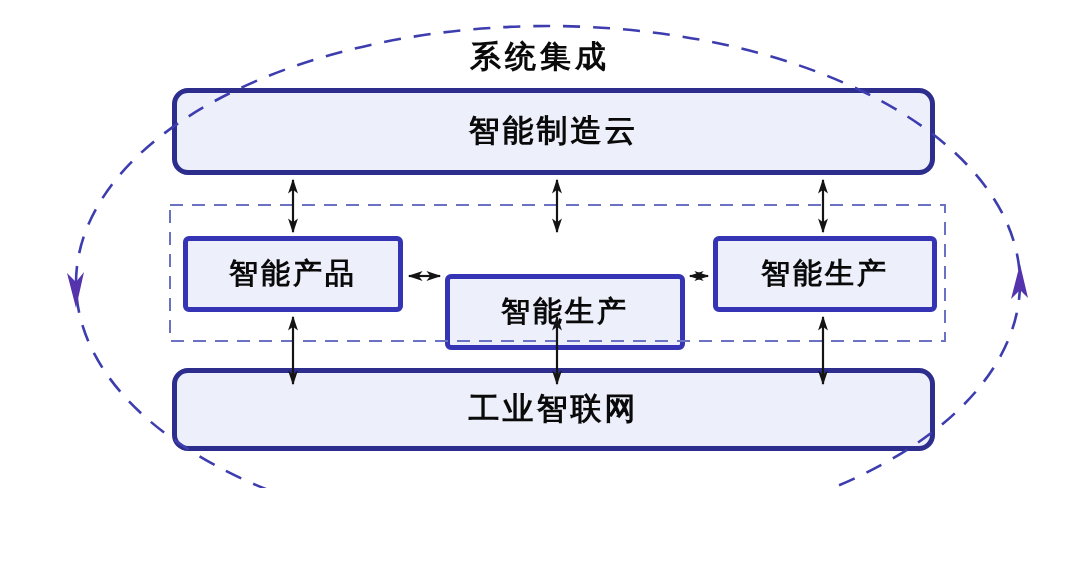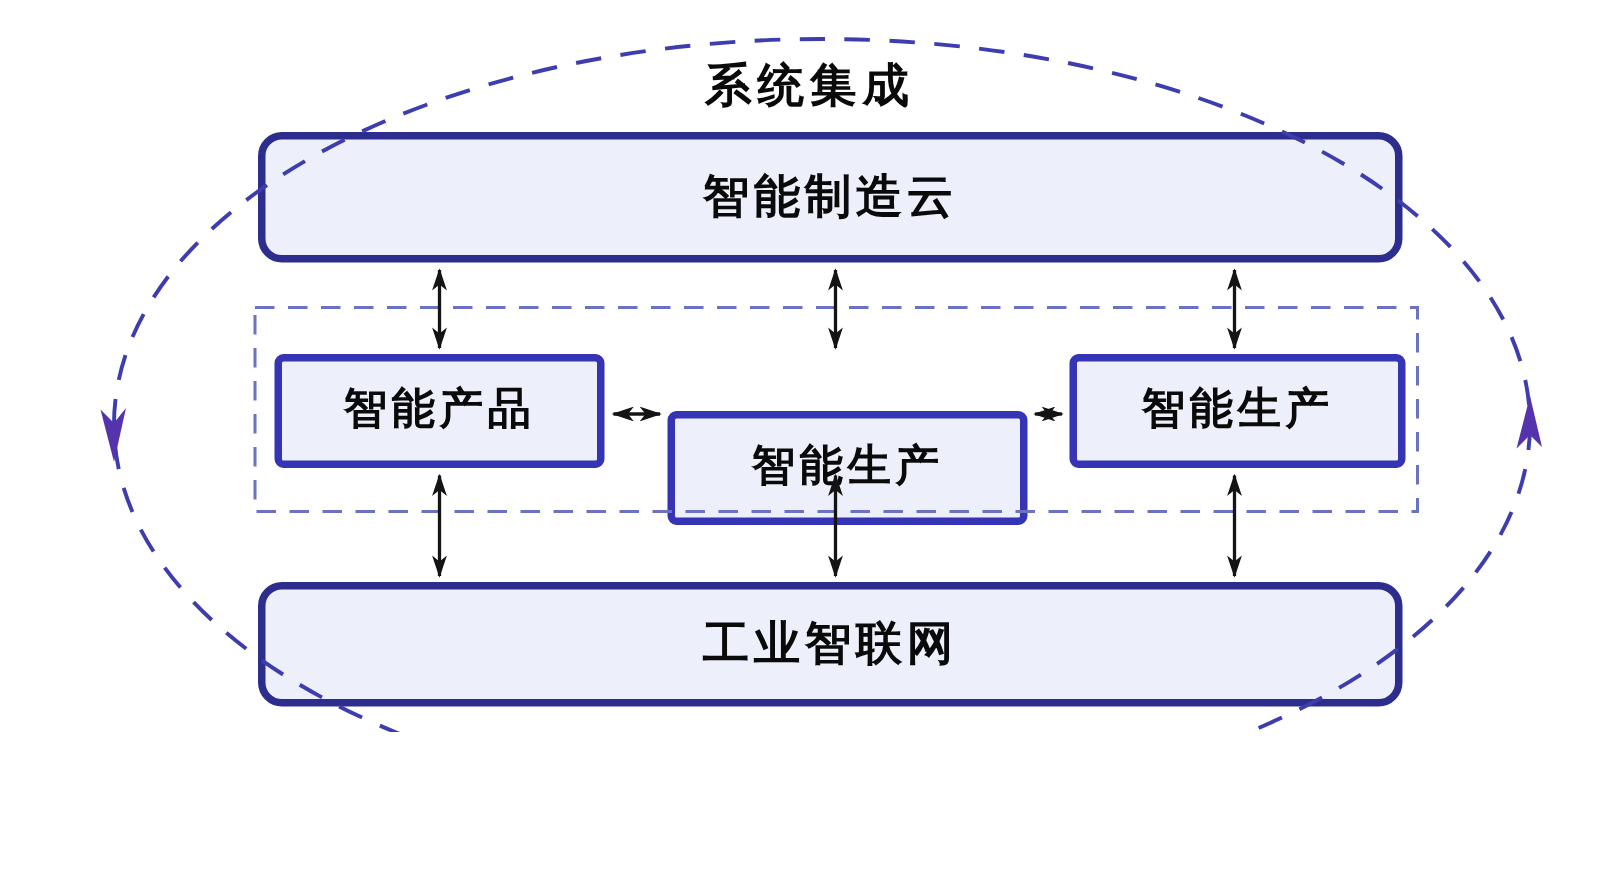--- a/index.html
+++ b/index.html
@@ -57,21 +57,21 @@
     text-align: center;
     font-size: 31px;
     font-weight: 600;
     letter-spacing: 4px;
   }
   
   .box-cloud     { left: 172px; top:  88px; width: 763px; height: 87px; }
   .box-products  { left: 183px; top: 236px; width: 220px; height: 76px; }
   .box-production{ left: 445px; top: 236px; width: 240px; height: 76px; margin-top: 38px; }
   .box-services  { left: 713px; top: 236px; width: 224px; height: 76px; }
-  .box-network   { left: 172px; top: 388px; width: 763px; height: 83px; }
+  .box-network   { left: 172px; top: 368px; width: 763px; height: 83px; }
 
   .ellipse-path   { fill: none; stroke: var(--ellipse, #3d3daf); stroke-width: 2.6; stroke-dasharray: 17 13; }
   .dashed-frame   { fill: none; stroke: var(--dash-rect, #6b72c4); stroke-width: 2; stroke-dasharray: 13 9; }
   .black-arrow    { stroke: var(--arrow, #141414); stroke-width: 2.2; fill: none; }
   .flow-arrowhead { fill: var(--ellipse-arrow, #5533ad); stroke: none; }
 </style>
 </head>
 <body>
 
 <div class="canvas">

